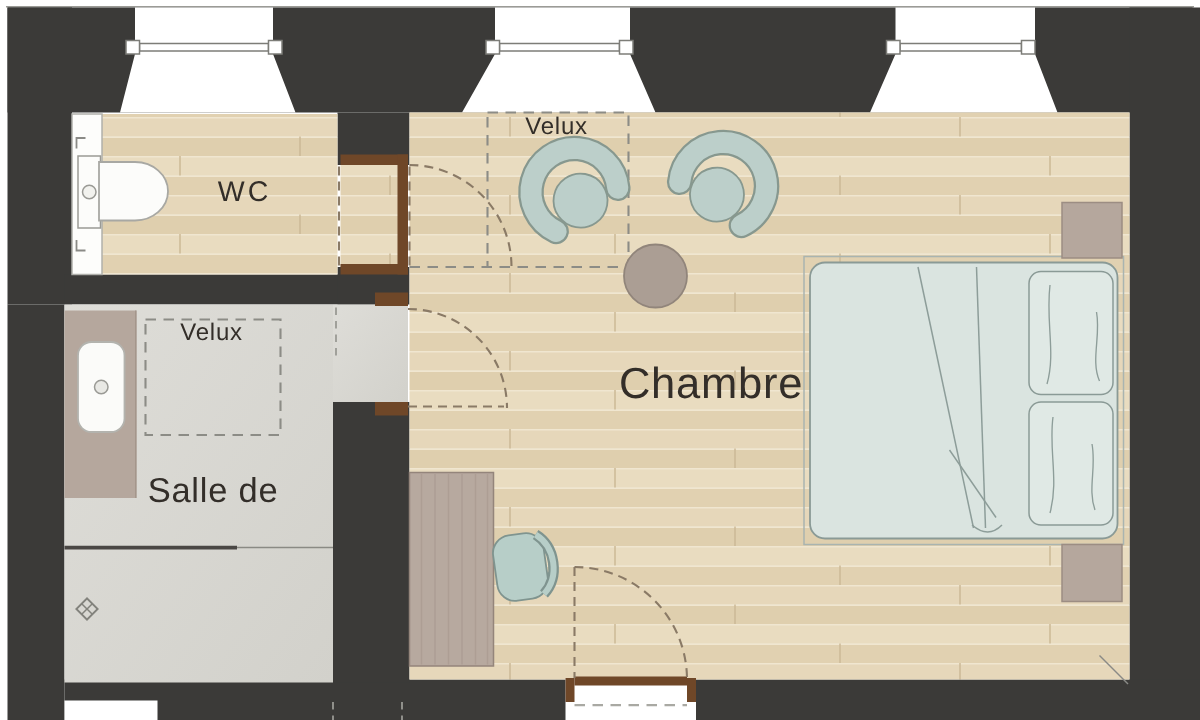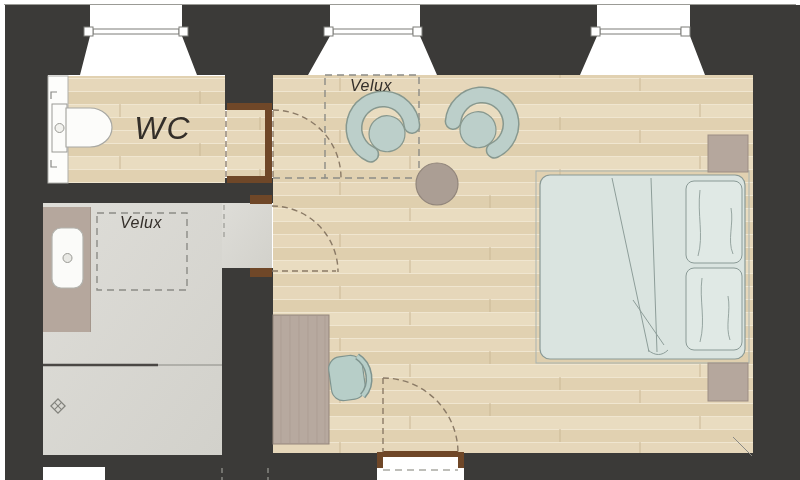--- a/index.html
+++ b/index.html
@@ -11,22 +11,22 @@
     --upholstery-edge:#87988f;
     --bedding:#dae4e0;
     --furniture-taupe:#b5a79d;
     --text-color:#332e29;
   }
   html,body{margin:0;padding:0;background:#ffffff;}
   #stage{position:relative;width:800px;height:480px;overflow:hidden;background:#ffffff;
          font-family:"Liberation Sans",sans-serif;}
   svg{position:absolute;left:0;top:0;}
   .plan-label{position:absolute;transform:translate(-50%,-50%);color:var(--text-color);
-              text-align:center;white-space:nowrap;line-height:1.06;font-style:italic;}
-  .lbl-wc{font-size:32px;letter-spacing:2px;}
+              text-align:center;white-space:nowrap;line-height:1.06;}
+  .lbl-wc{font-size:19px;letter-spacing:2px;}
   .lbl-velux{font-size:16px;letter-spacing:.5px;}
   .lbl-room{font-size:23px;letter-spacing:.5px;}
   .lbl-bedroom{font-size:29px;letter-spacing:.5px;}
   .wallfill{fill:var(--wall);}
   .woodfill{fill:url(#woodPat);}
   .concfill{fill:url(#concGrad);}
   .brown{fill:var(--door-frame-wood);}
   .taupe{fill:var(--furniture-taupe);}
 </style>
 </head>
@@ -231,17 +231,19 @@
   <line x1="733" y1="437" x2="752" y2="456" stroke="#8a8a86" stroke-width="1"></line>
 </svg>
 
   <div class="plan-label lbl-wc" style="left:163px;top:129px;">WC</div>
 
   <div class="plan-label lbl-velux" style="left:371px;top:86px;">Velux</div>
 
   <div class="plan-label lbl-velux" style="left:141px;top:223px;">Velux</div>
 
   <div class="plan-label lbl-room" style="left:142px;top:327px;">
+    <div>Salle de</div>
   </div>
 
   <div class="plan-label lbl-bedroom" style="left:474px;top:257px;">
+    <div>Chambre</div>
   </div>
 </div>
 
 </body></html>

